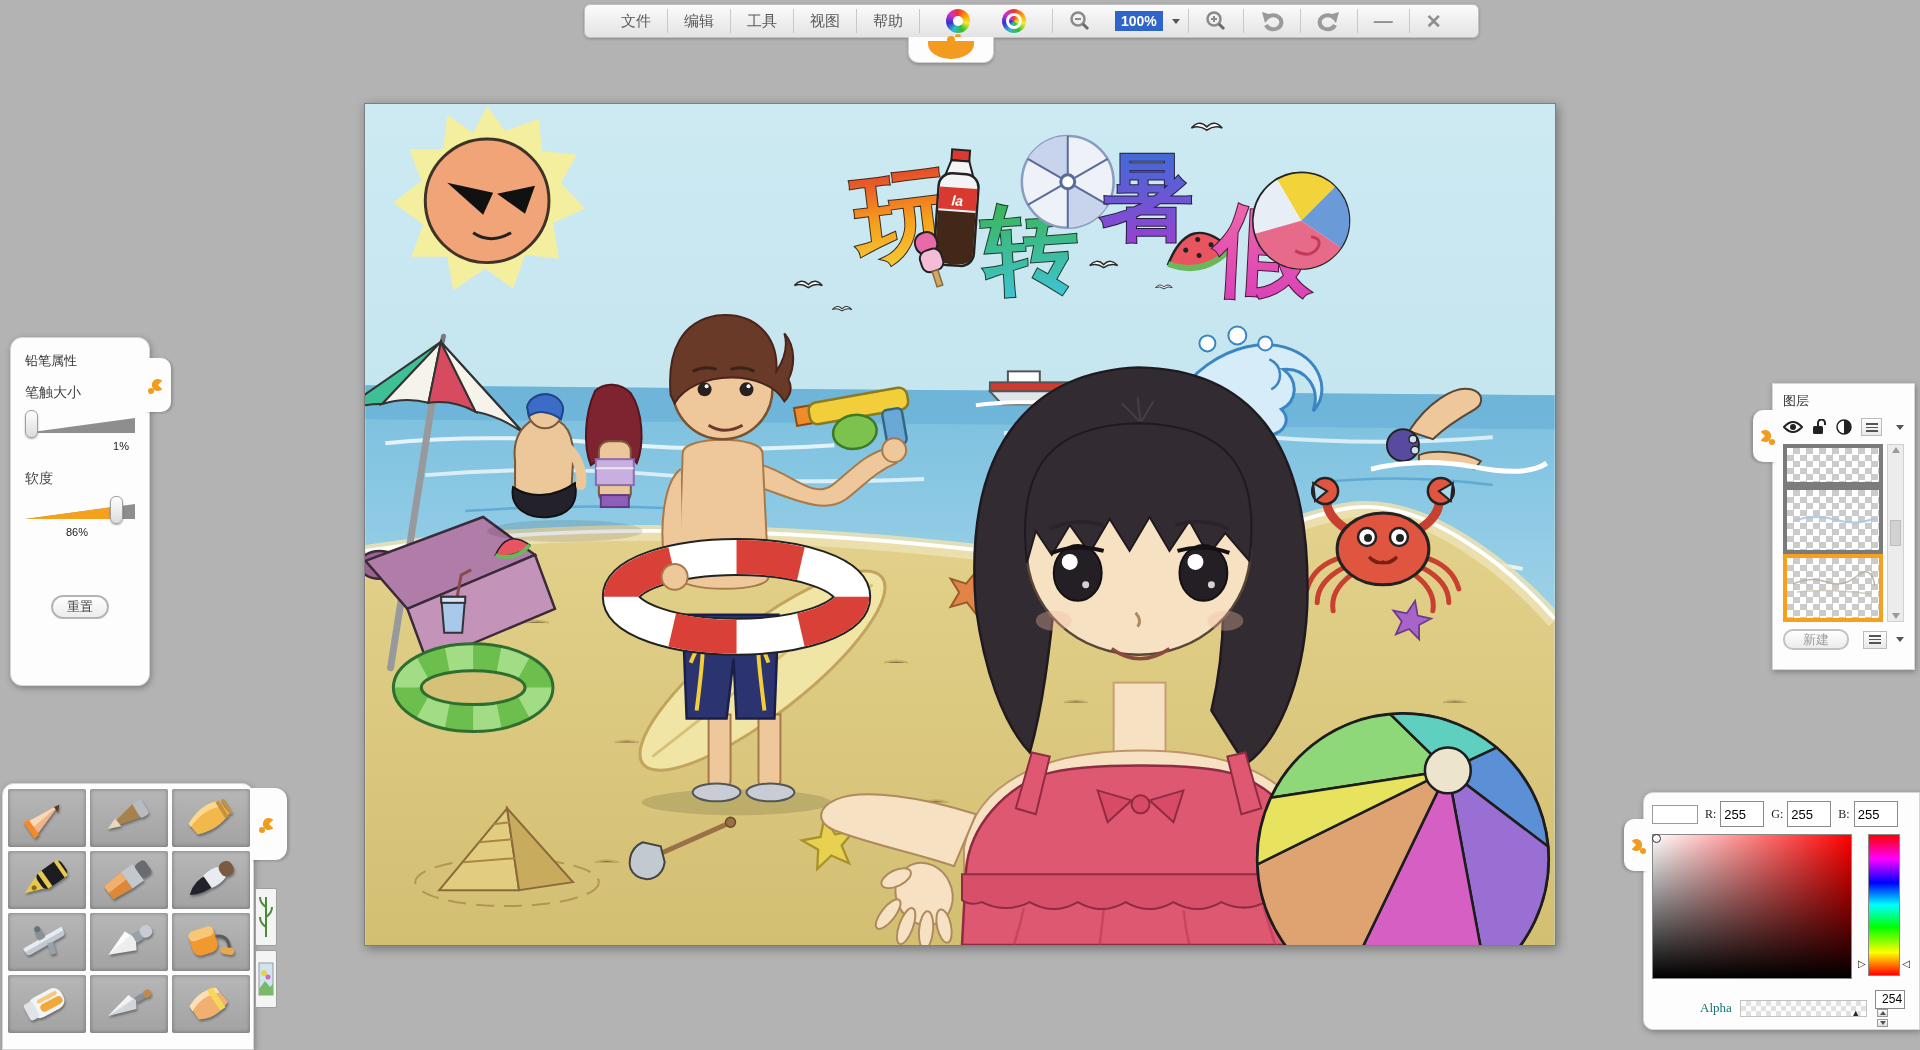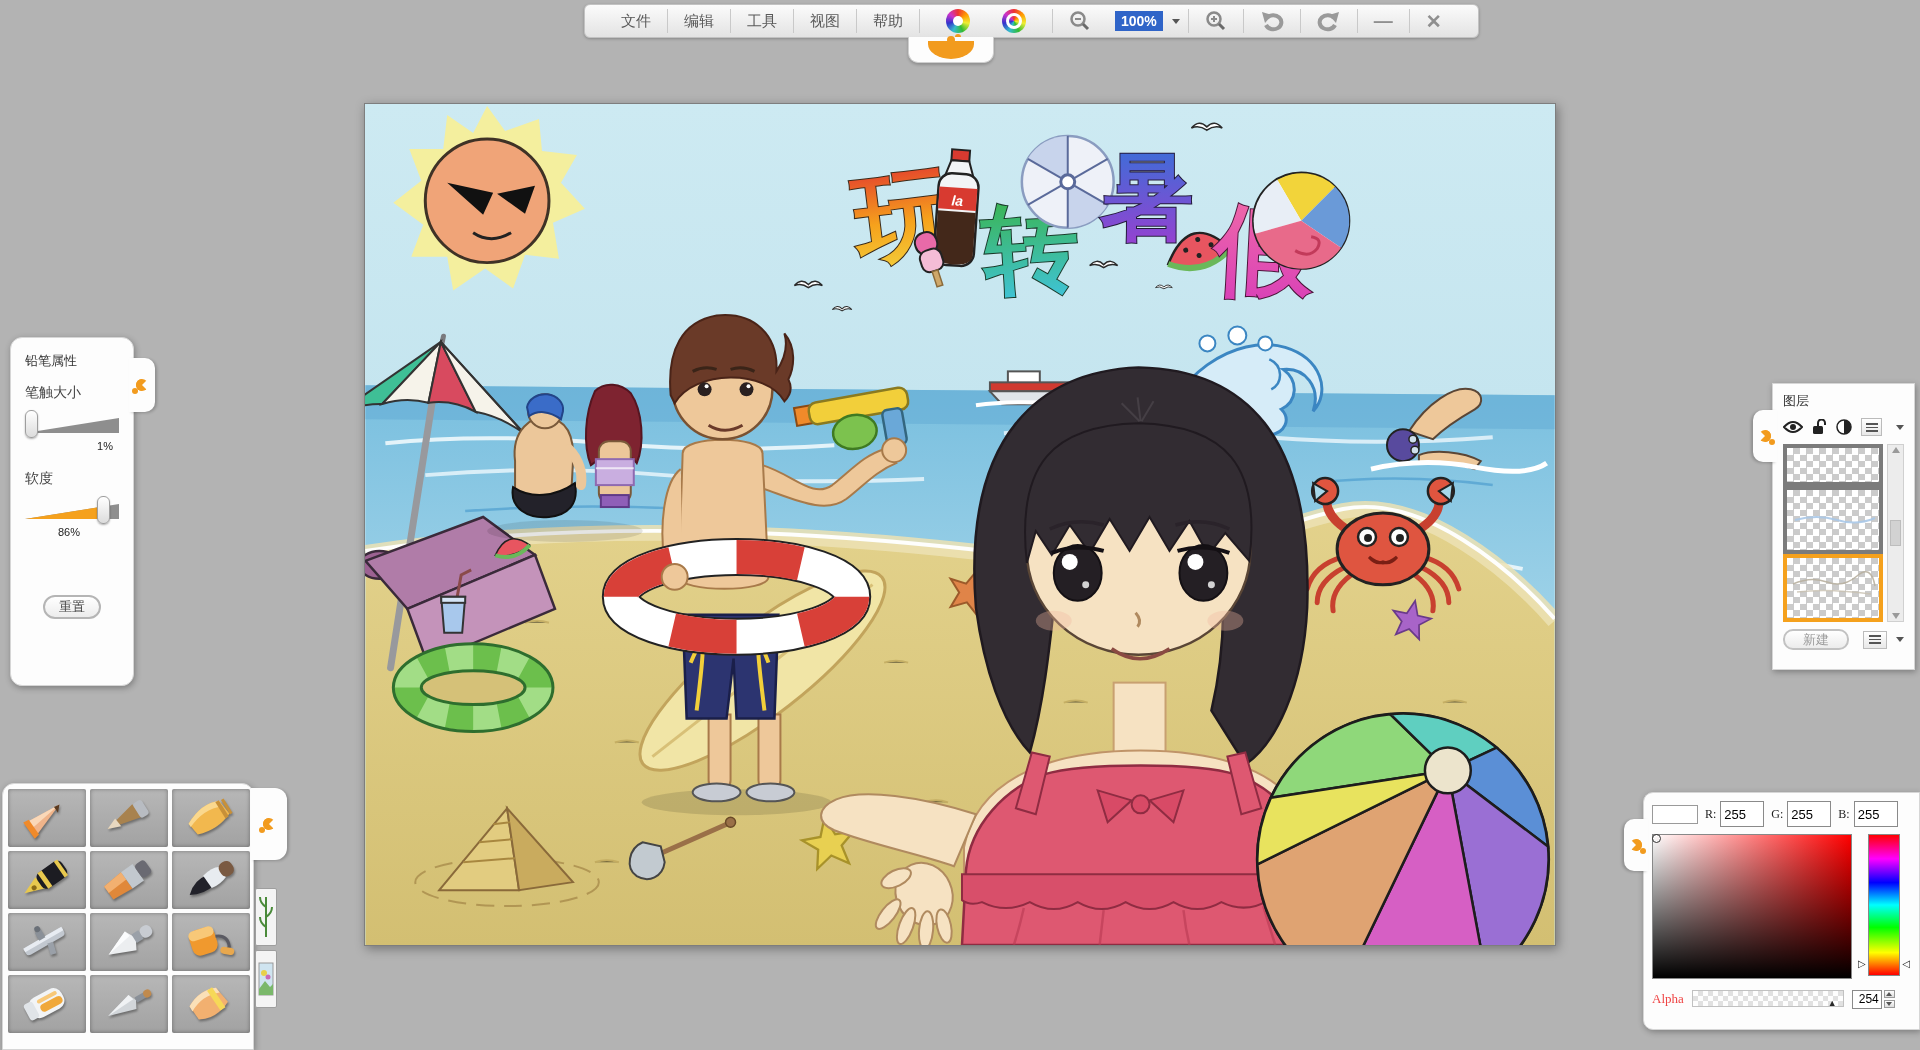--- a/index.html
+++ b/index.html
@@ -39,21 +39,21 @@
   border-radius:50%; background:#f29b1e; }
 
 
 .panel { background:#fdfdfd; border:1px solid #d6d6d6; box-shadow:1px 2px 6px rgba(0,0,0,.3); }
 .handle-c { width:11px; height:11px; border:6px solid #f29b1e; border-radius:50%; display:inline-block; position:relative; }
 .handle-c.open-right { border-right-color:transparent; }
 .handle-c.open-left  { border-left-color:transparent; }
 .handle-dot { position:absolute; width:6px; height:6px; border-radius:50%; background:#f29b1e; }
 
 
-.pencil-panel { left:10px; top:337px; width:124px; height:349px; border-radius:12px; padding:14px 14px 12px; }
+.pencil-panel { left:10px; top:337px; width:140px; height:349px; border-radius:12px; padding:14px 14px 12px; }
 .pencil-tab { position:absolute; right:-22px; top:20px; width:26px; height:54px; background:#fdfdfd;
   border-radius:0 10px 10px 0; box-shadow:2px 1px 3px rgba(0,0,0,.2);
   display:flex; align-items:center; justify-content:center; }
 .pp-title { font-size:13px; color:#333; margin-bottom:14px; }
 .pp-label { font-size:14px; color:#444; margin-bottom:8px; }
 .slider { position:relative; height:28px; margin-bottom:2px; }
 .wedge { position:absolute; left:0; bottom:5px; width:100%; height:15px; background:#8e8e8e;
   clip-path:polygon(0 100%,100% 0,100% 100%); }
 .wedge-fill-wrap { position:absolute; left:0; bottom:5px; width:86%; height:15px; overflow:hidden; }
 .wedge-fill { width:116.3%; height:100%; background:#f5a11d; clip-path:polygon(0 100%,100% 0,100% 100%); }
@@ -113,21 +113,21 @@
   font-family:"Liberation Sans",sans-serif; }
 .sv-square { position:relative; width:200px; height:145px; border:1px solid #888;
   background:linear-gradient(to bottom, rgba(0,0,0,0), #000), linear-gradient(to right, #fff, #f00); }
 .sv-marker { position:absolute; left:-1px; top:-1px; width:9px; height:9px; border:1.5px solid #333;
   border-radius:50%; background:transparent; box-shadow:inset 0 0 0 1px #fff; }
 .hue-bar { position:relative; width:32px; height:142px; border:1px solid #888; margin-left:16px;
   background:linear-gradient(to bottom,#f00 0%,#f0f 17%,#00f 34%,#0ff 50%,#0f0 66%,#ff0 84%,#f00 100%); }
 .hue-mark { position:absolute; font-size:10px; color:#222; line-height:10px; }
 .cp-mid { display:flex; margin-bottom:10px; }
 .cp-alpha { display:flex; align-items:center; gap:8px; }
-.alpha-label { font-family:"Liberation Serif",serif; font-size:13px; color:#ef4444; }
+.alpha-label { font-family:"Liberation Serif",serif; font-size:13px; color:#0f766e;margin-left:48px; }
 .alpha-track { position:relative; width:152px; height:17px; border:1px solid #bbb; opacity:.9;
   background:#fff; background-image:conic-gradient(#dedede 0 25%,#fff 0 50%,#dedede 0 75%,#fff 0);
   background-size:10px 10px; }
 .alpha-marker { position:absolute; right:6px; bottom:-2px; font-size:9px; color:#111; }
 .alpha-input { width:30px; height:19px; border:1px solid #8a8a8a; font-size:12px; text-align:right; padding:0 2px;
   font-family:"Liberation Sans",sans-serif; }
 .spin { display:inline-flex; flex-direction:column; gap:2px; margin-left:2px; vertical-align:middle; }
 .spin button { width:11px; height:8px; border:1px solid #9a9a9a; background:linear-gradient(#fff,#ddd);
   display:flex; align-items:center; justify-content:center; padding:0; }
 .spin .tri-up { border-left-width:3px; border-right-width:3px; border-bottom-width:4px; border-bottom-color:#555; }

